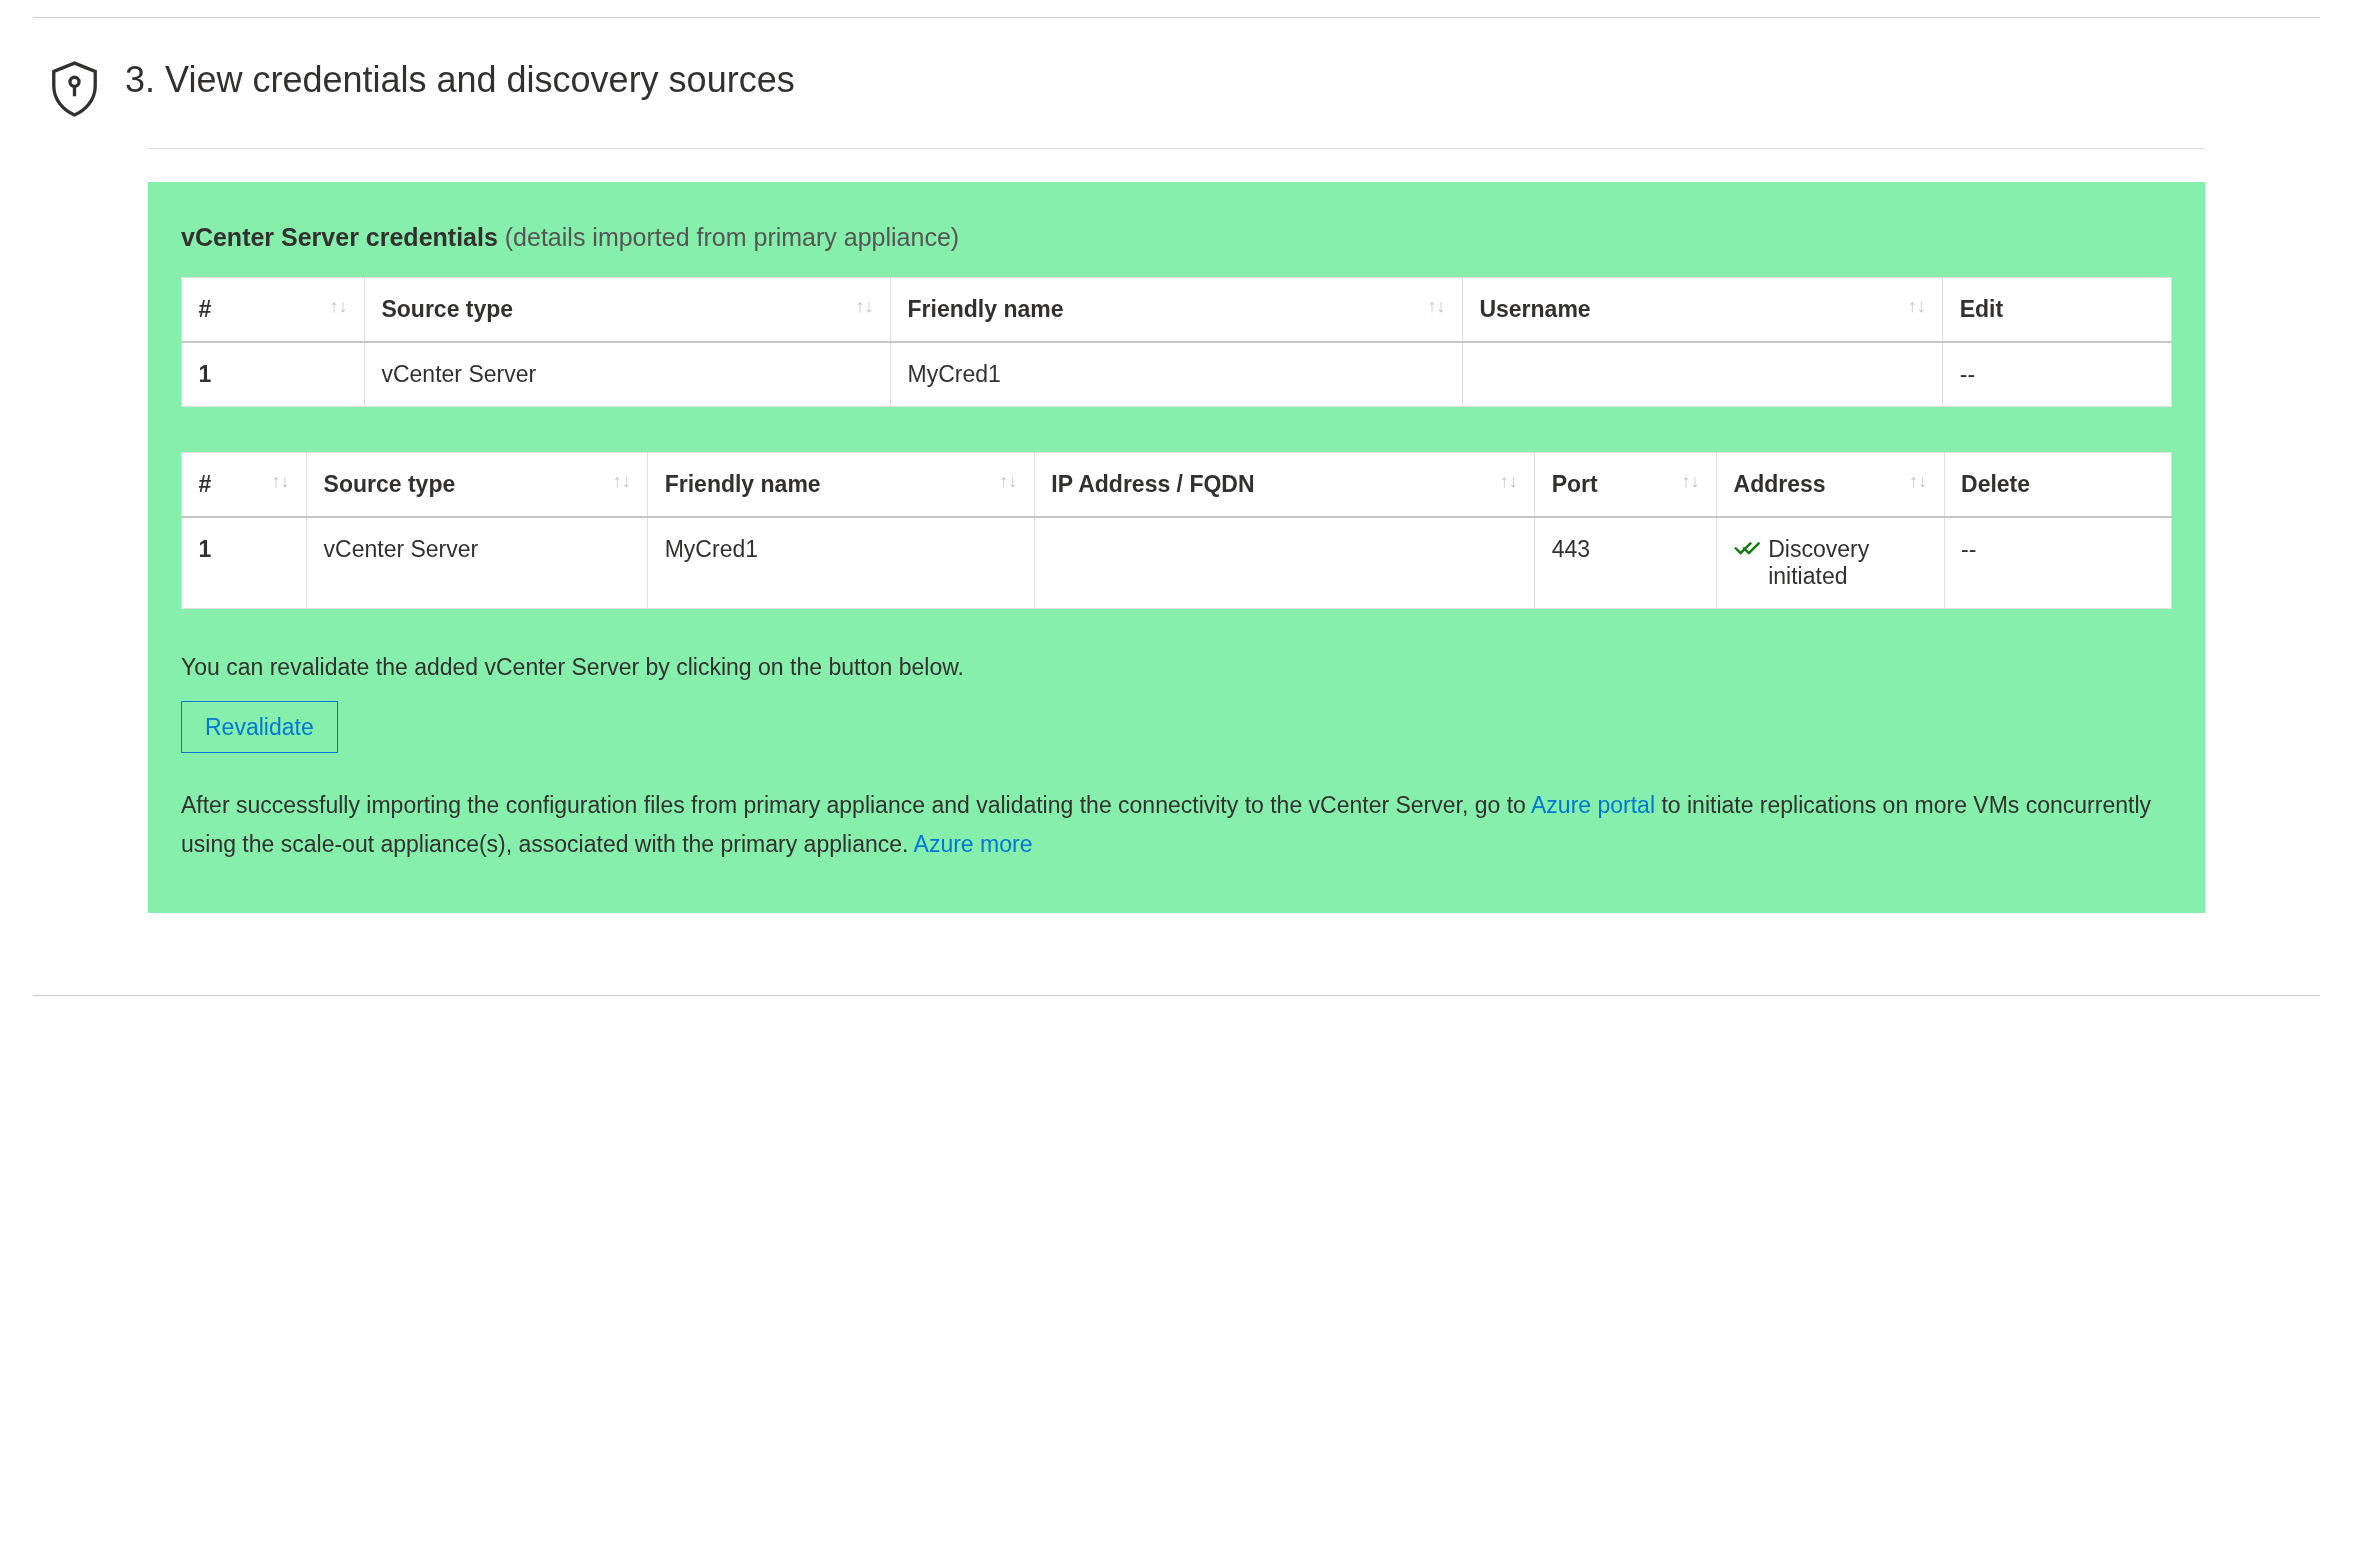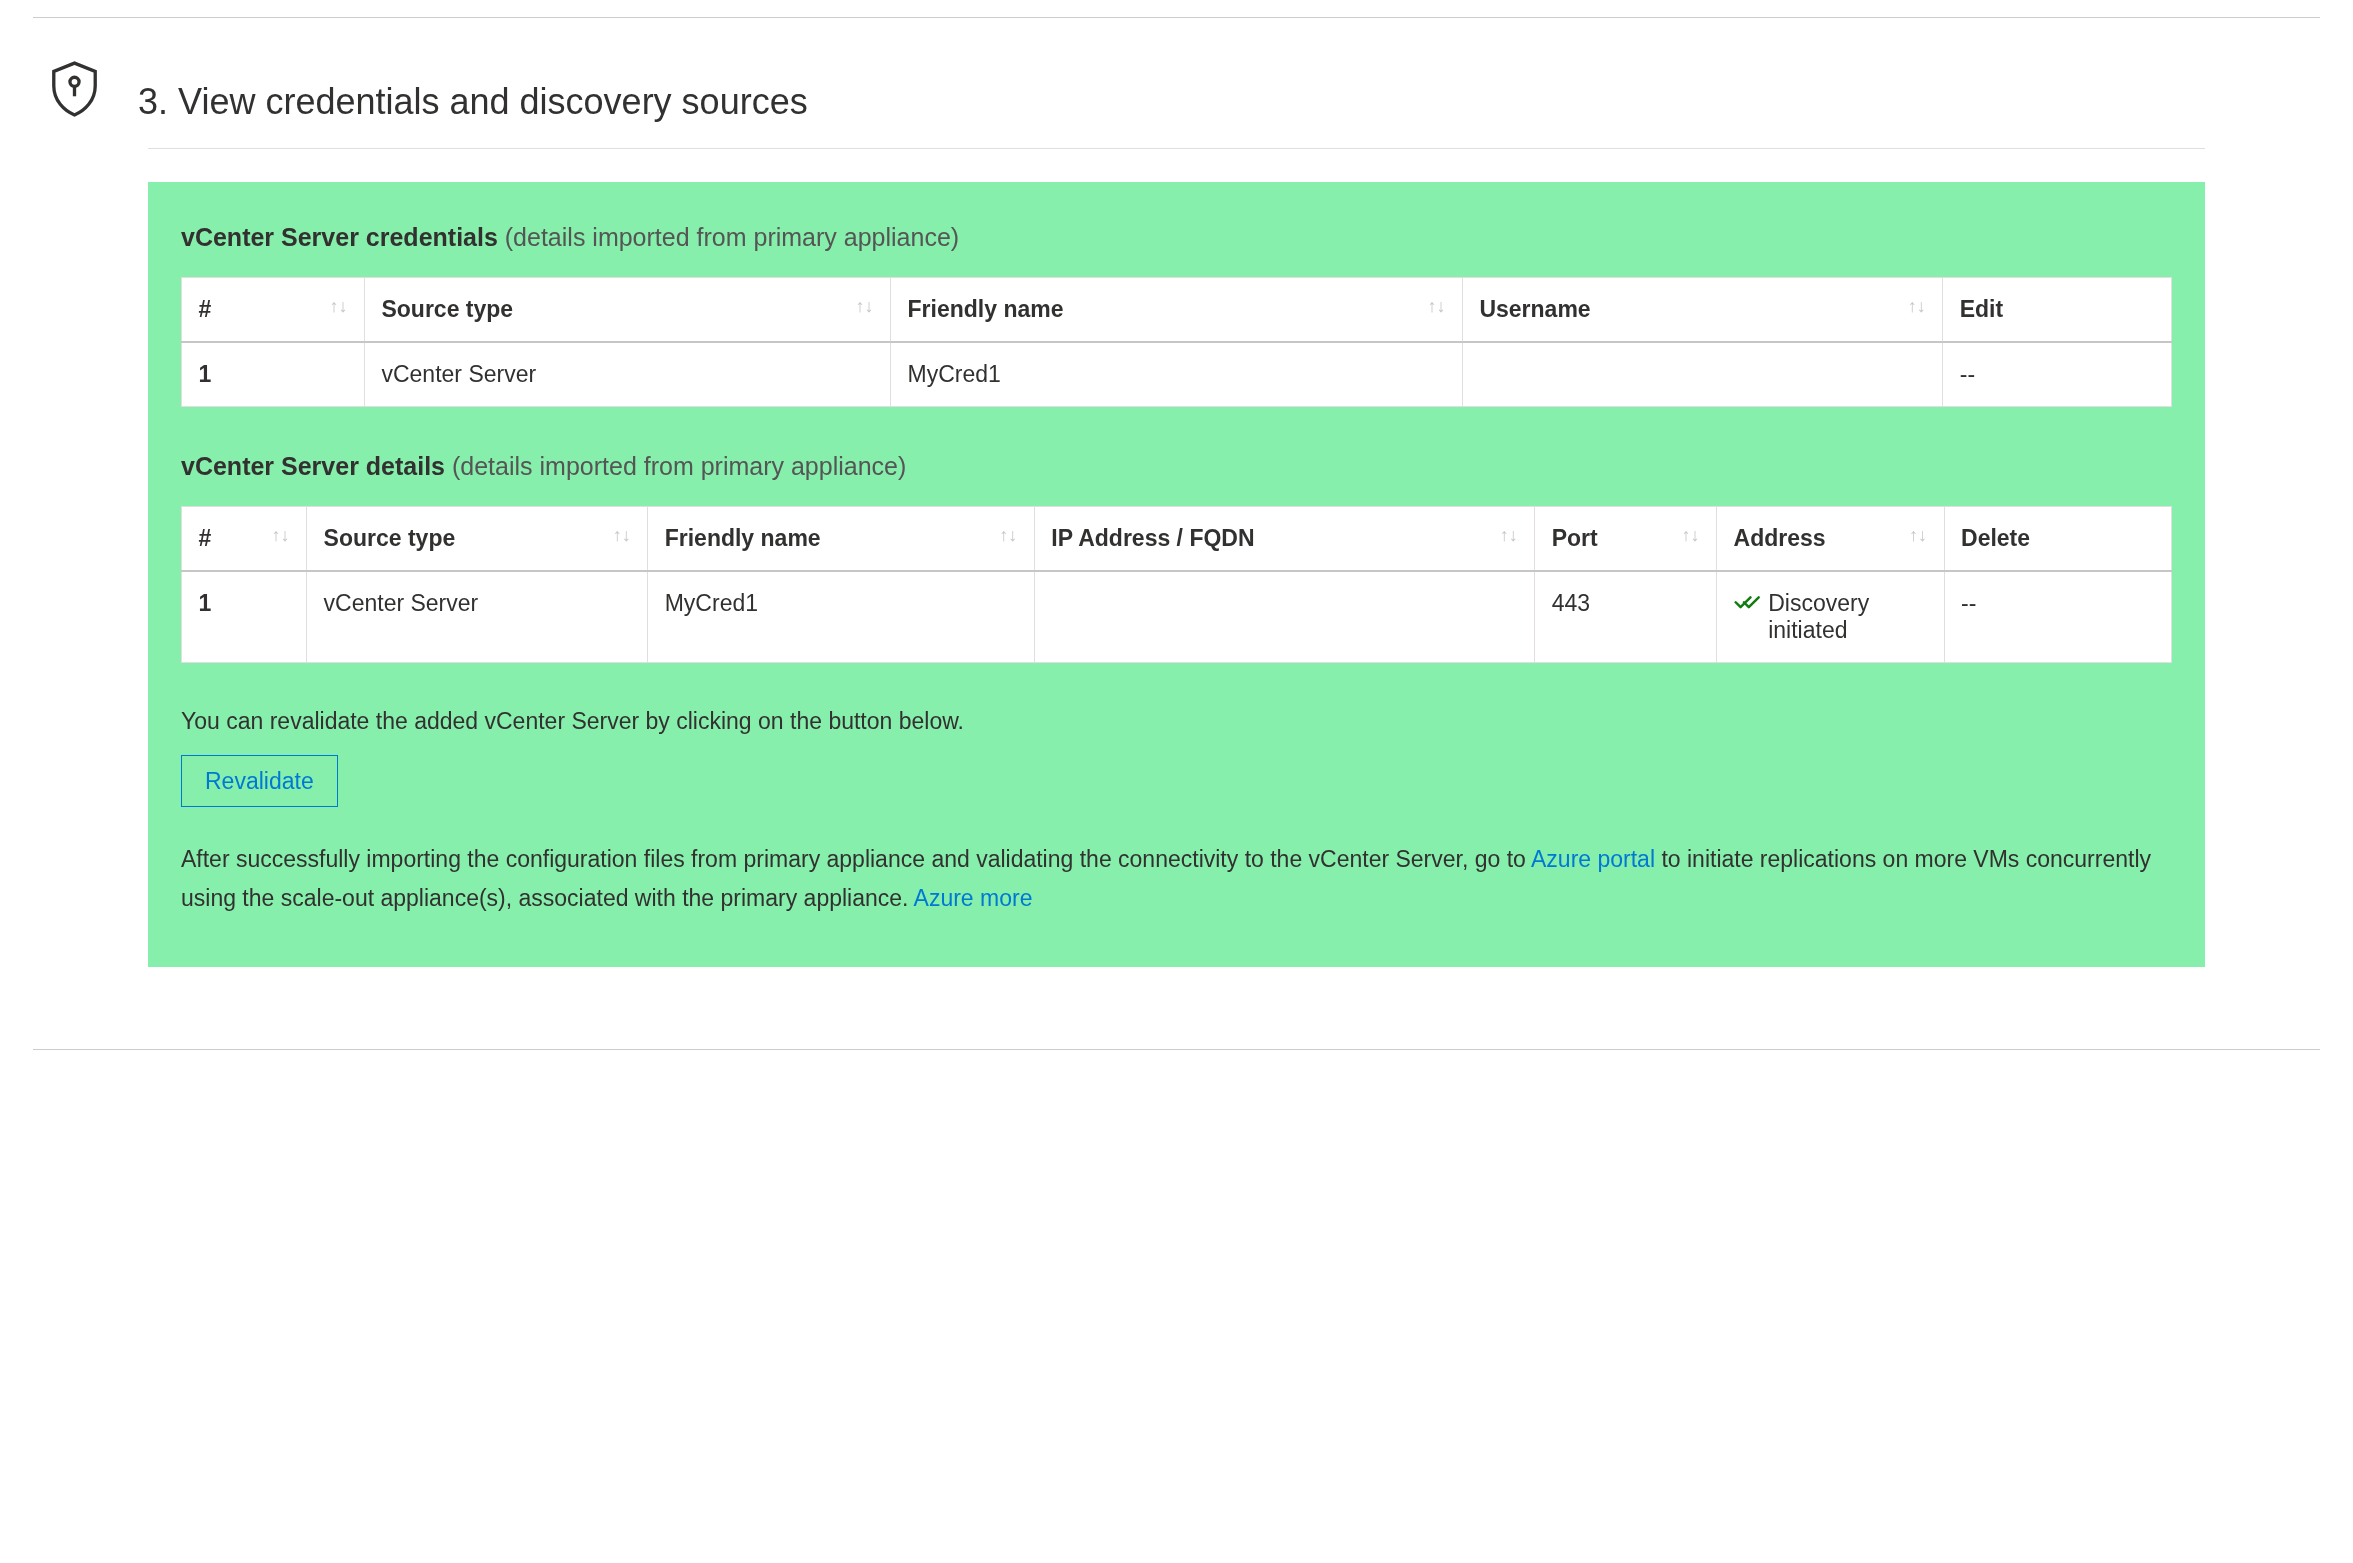--- a/index.html
+++ b/index.html
@@ -13,23 +13,23 @@
       color: #323130;
       font-size: 23px;
       padding: 0;
     }
     .top-divider {
       border-top: 1.6px solid #cccccc;
       margin: 16.5px 33px 0 33px;
     }
     .section-header {
       display: flex;
-      align-items: flex-end;
+      align-items: flex-start;
       padding: 41px 35px 25px 49px;
-      gap: 38px;
+      gap: 25px;
     }
     .shield-icon {
       width: 51px;
       height: 58px;
       flex-shrink: 0;
     }
     .section-title {
       font-size: 36px;
       font-weight: 300;
       color: #323130;
@@ -177,23 +177,20 @@
       <tr>
         <td style="font-weight:700;">1</td>
         <td>vCenter Server</td>
         <td>MyCred1</td>
         <td></td>
         <td>--</td>
       </tr>
     </tbody>
   </table>
 
-  <p class="sub-heading">
-    <strong>vCenter Server details</strong><span class="muted"> (details imported from primary appliance)</span>
-  </p>
 
   <table>
     <thead>
       <tr>
         <th class="col-num-b"><span>#</span><span class="sort-icon">↑↓</span></th>
         <th class="col-src-b"><span>Source type</span><span class="sort-icon">↑↓</span></th>
         <th class="col-fn-b"><span>Friendly name</span><span class="sort-icon">↑↓</span></th>
         <th class="col-ip-b"><span>IP Address / FQDN</span><span class="sort-icon">↑↓</span></th>
         <th class="col-port-b"><span>Port</span><span class="sort-icon">↑↓</span></th>
         <th class="col-status-b"><span>Address</span><span class="sort-icon">↑↓</span></th>

